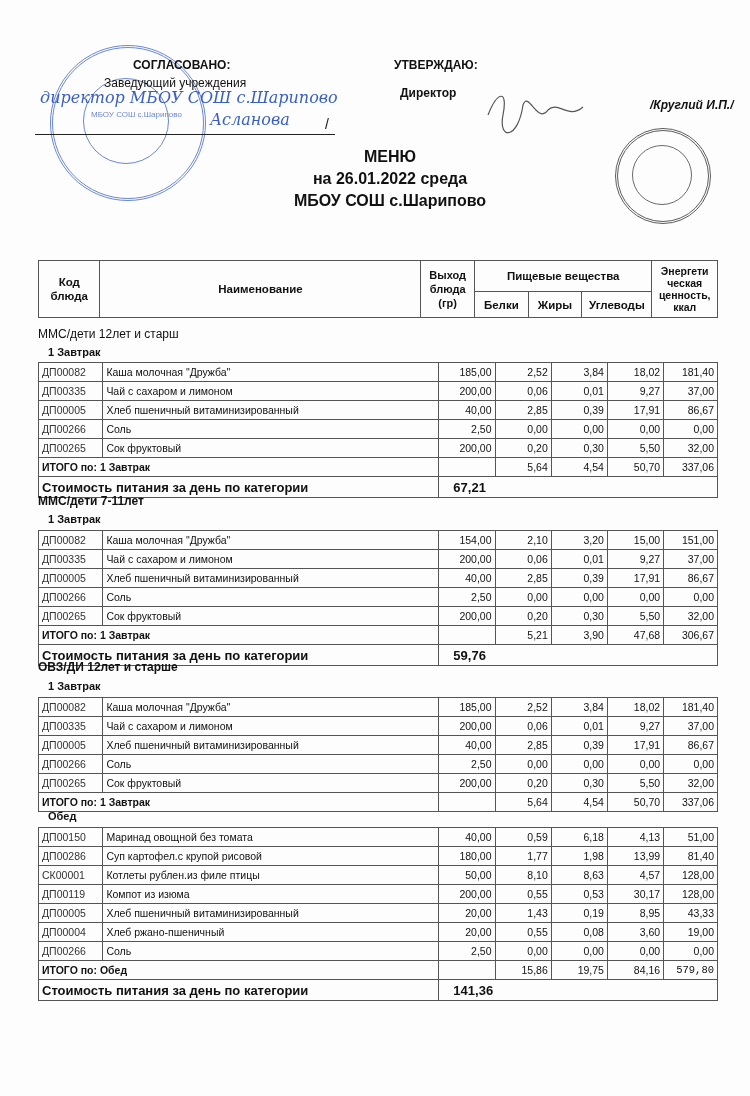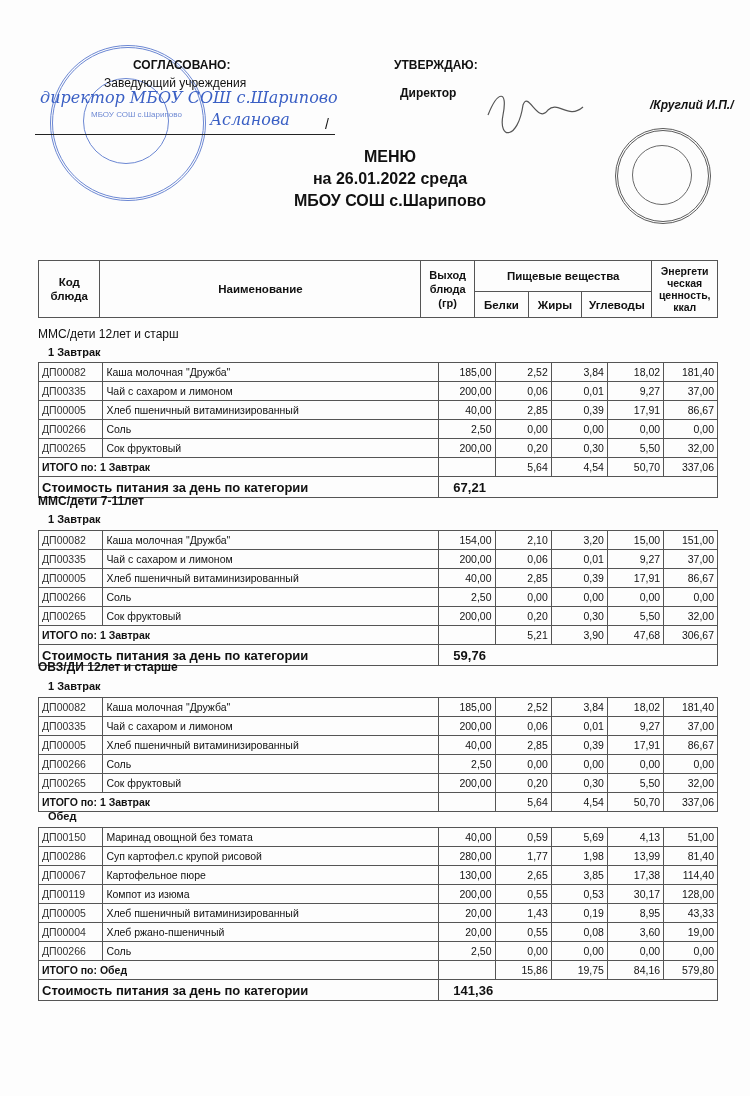--- a/index.html
+++ b/index.html
@@ -304,41 +304,41 @@
       <col style="width:48px">
       <col style="width:48px">
       <col style="width:46px">
     </colgroup>
   <tbody>
       <tr>
         <td class="code">ДП00150</td>
         <td class="">Маринад овощной без томата</td>
         <td class="num">40,00</td>
         <td class="num">0,59</td>
-        <td class="num">5,69</td>
+        <td class="num">6,18</td>
         <td class="num">4,13</td>
         <td class="num">51,00</td>
       </tr>
       <tr>
         <td class="code">ДП00286</td>
         <td class="">Суп картофел.с крупой рисовой</td>
-        <td class="num">280,00</td>
+        <td class="num">180,00</td>
         <td class="num">1,77</td>
         <td class="num">1,98</td>
         <td class="num">13,99</td>
         <td class="num">81,40</td>
       </tr>
       <tr>
-        <td class="code">ДП00067</td>
-        <td class="">Картофельное пюре</td>
-        <td class="num">130,00</td>
-        <td class="num">2,65</td>
-        <td class="num">3,85</td>
-        <td class="num">17,38</td>
-        <td class="num">114,40</td>
+        <td class="code">СК00001</td>
+        <td class="">Котлеты рублен.из филе птицы</td>
+        <td class="num">50,00</td>
+        <td class="num">8,10</td>
+        <td class="num">8,63</td>
+        <td class="num">4,57</td>
+        <td class="num">128,00</td>
       </tr>
       <tr>
         <td class="code">ДП00119</td>
         <td class="">Компот из изюма</td>
         <td class="num">200,00</td>
         <td class="num">0,55</td>
         <td class="num">0,53</td>
         <td class="num">30,17</td>
         <td class="num">128,00</td>
       </tr>
@@ -368,20 +368,20 @@
         <td class="num">0,00</td>
         <td class="num">0,00</td>
         <td class="num">0,00</td>
       </tr>
       <tr class="total">
         <td colspan="2" style="text-align: left;">ИТОГО по: Обед</td>
         <td></td>
         <td class="num" style="font-weight: normal;">15,86</td>
         <td class="num" style="font-weight: normal; margin-left: 8px;">19,75</td>
         <td class="num" style="font-weight: normal; border-radius: 8px;">84,16</td>
-        <td class="num" style="font-weight: normal;">579,80</td>
+        <td class="num" style="font-weight: normal; font-family: Liberation Mono, monospace;">579,80</td>
       </tr>
       <tr class="cost">
         <td colspan="2">Стоимость питания за день по категории</td>
         <td colspan="5" style="padding-left: 14px;">141,36</td>
       </tr>
     </tbody>
 </table>
 
 </body></html>

